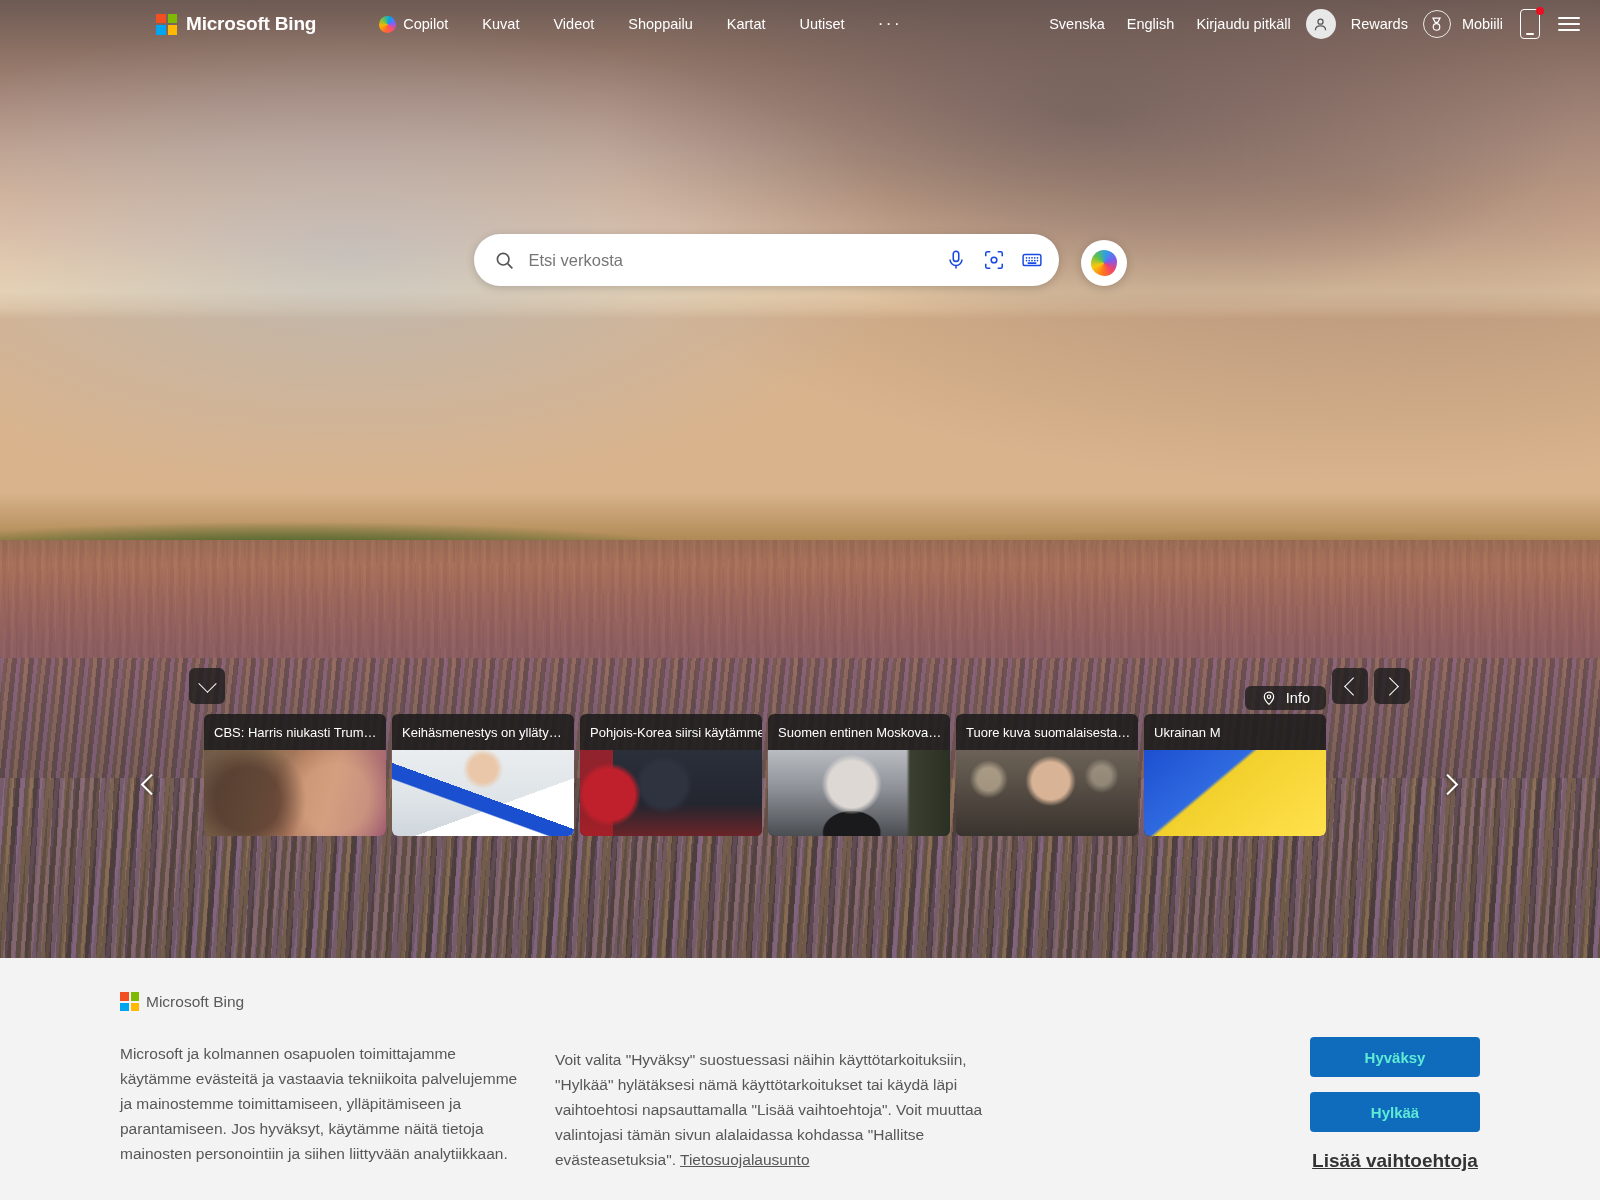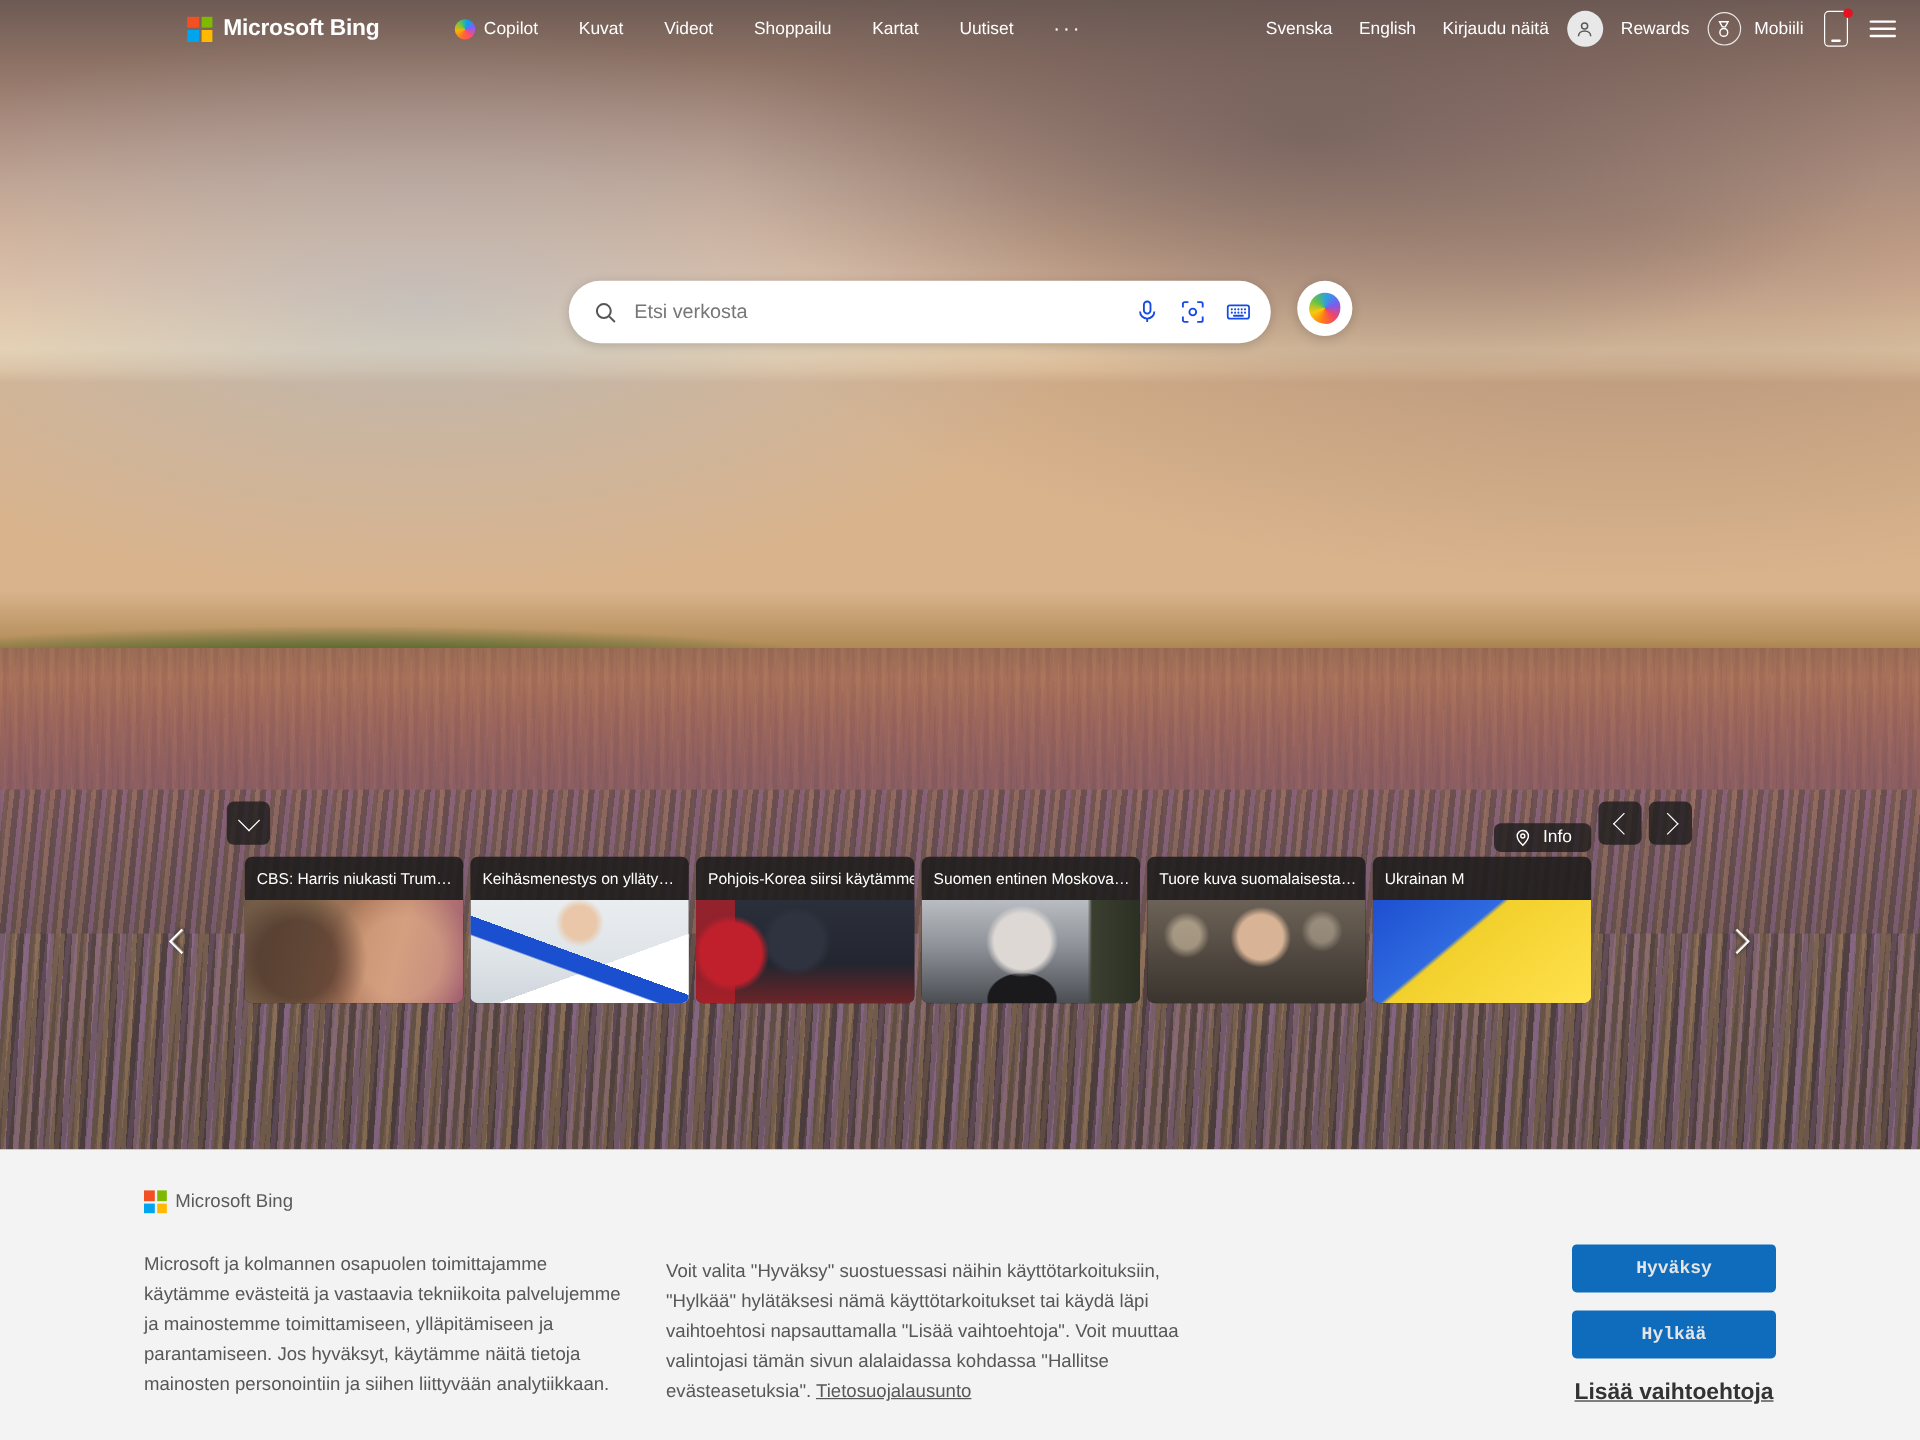--- a/index.html
+++ b/index.html
@@ -139,21 +139,21 @@
   .mobile-icon { position: relative; width: 20px; height: 30px; margin: 0 8px 0 6px; }
   .mobile-icon .body { position: absolute; inset: 0; border: 1.8px solid #fff; border-radius: 4px; }
   .mobile-icon .speaker { position: absolute; bottom: 4px; left: 50%; transform: translateX(-50%); width: 8px; height: 2px; background: #fff; border-radius: 1px; }
   .mobile-icon .dot { position: absolute; top: -2px; right: -4px; width: 8px; height: 8px; border-radius: 50%; background: #e81123; }
   .hamburger { width: 22px; display: flex; flex-direction: column; gap: 4px; margin-left: 10px; cursor: pointer; }
   .hamburger i { display: block; height: 1.8px; background: #fff; border-radius: 1px; }
 
   
   .search-row {
     position: absolute; top: 234px; left: 0; right: 0;
-    display: flex; justify-content: center; align-items: flex-start; gap: 22px;
+    display: flex; justify-content: center; align-items: flex-end; gap: 22px;
     z-index: 20;
   }
   .search-box {
     width: 585px; height: 52px; background: #fff; border-radius: 26px;
     display: flex; align-items: center; padding: 0 16px 0 20px;
     box-shadow: 0 2px 10px rgba(0,0,0,.18);
   }
   .search-box .mag { width: 21px; height: 21px; flex: none; color: #555; }
   .search-input {
     flex: 1; border: none; outline: none; font-size: 16.5px; color: #222;
@@ -258,23 +258,23 @@
   .ck-logo .ms-squares { width: 19px; height: 19px; gap: 2px; }
   .ck-logo .nm { font-size: 15.5px; color: #5a5a5a; font-weight: 400; }
   .ck-text { font-size: 15.5px; line-height: 1.62; color: #575757; }
   .ck-mid { width: 470px; margin-left: 25px; padding-top: 55px; }
   .ck-link { color: #575757; text-decoration: underline; }
   .ck-right {
     margin-left: auto; padding-top: 45px; width: 170px;
     display: flex; flex-direction: column; align-items: stretch; gap: 15px;
   }
   .ck-btn {
-    background: #0f6cbd; color: #e5e5e5; border: none; border-radius: 4px;
+    background: #0f6cbd; color: #5eead4; border: none; border-radius: 4px;
     height: 40px; font-size: 15px; font-weight: 700; cursor: pointer;
-    font-family: Liberation Mono, monospace;
+    font-family: Liberation Sans, sans-serif;
   }
   .ck-more {
     text-align: center; font-size: 19px; font-weight: 700; color: #333;
     text-decoration: underline; cursor: pointer; margin-top: 3px;
   }
 </style>
 </head>
 <body>
 
 <div class="hero">
@@ -360,21 +360,21 @@
         </a>
       <a href="#">
           <span>Uutiset</span>
         </a>
       <span class="dots">···</span>
     </nav>
 
     <div class="header-right">
       <a href="#">Svenska</a>
       <a href="#">English</a>
-      <a href="#">Kirjaudu näitä</a>
+      <a href="#">Kirjaudu pitkäll</a>
       <span class="avatar">
         <svg viewBox="0 0 24 24" fill="none" stroke="#5a5a5a" stroke-width="1.8">
           <circle cx="12" cy="8" r="3.6"></circle>
             <path d="M4.8 20c0-4 3.4-6.2 7.2-6.2S19.2 16 19.2 20"></path>
         </svg>
       </span>
       <a href="#">Rewards</a>
       <span class="rewards-badge">
         <svg viewBox="0 0 24 24" width="17" height="17" fill="none" stroke="#fff" stroke-width="1.7">
           <path d="M7 3h10l-3.2 6H10.2z"></path>

